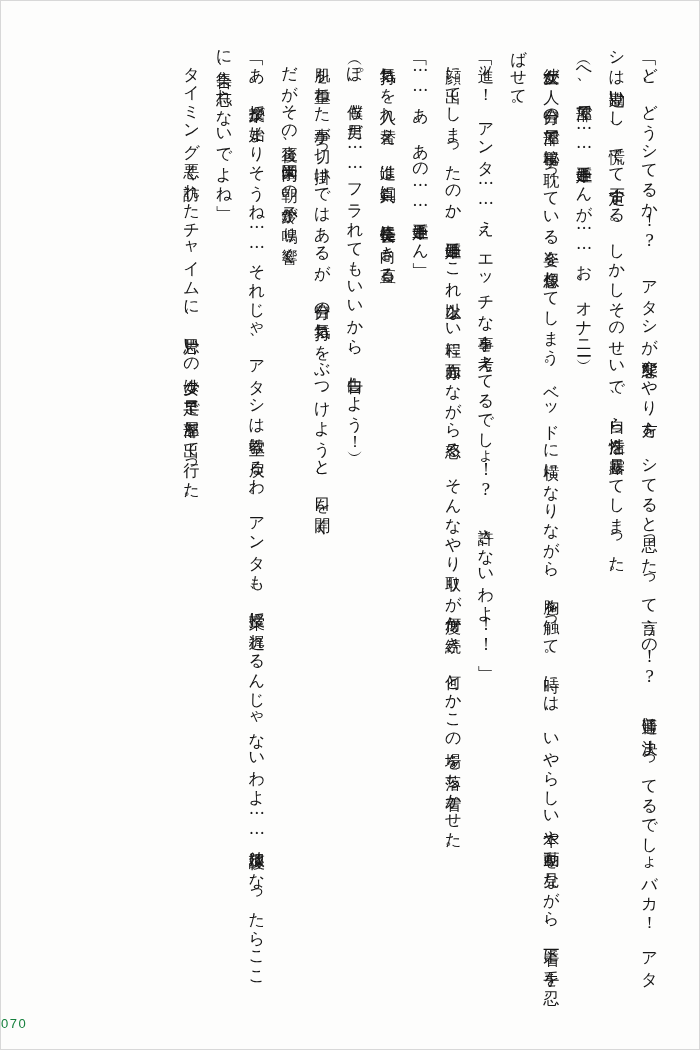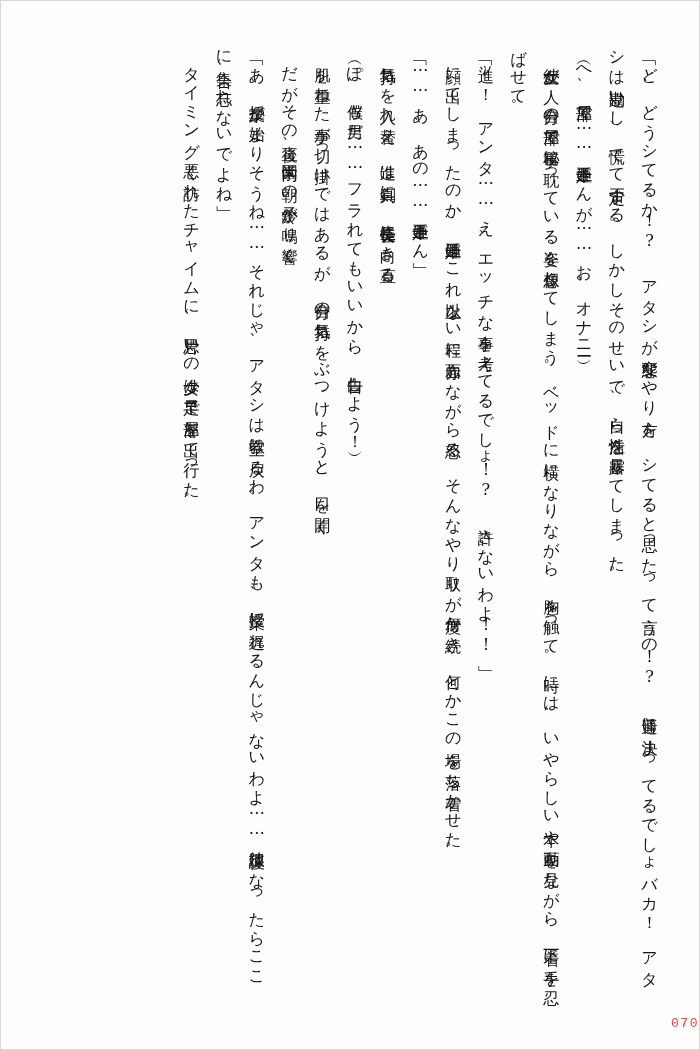--- a/index.html
+++ b/index.html
@@ -53,25 +53,25 @@
   .vtext p {
     margin: 0;
     padding: 0;
     text-indent: 1em;
   }
   .page-number {
     position: absolute;
     left: 0;
     right: 0;
     bottom: 18px;
-    text-align: right;
+    text-align: left;
     font-size: 13px;
     letter-spacing: 0.12em;
-    color: #ef4444;
-    font-family: Liberation Mono, monospace;
+    color: #15803d;
+    font-family: Liberation Sans, sans-serif;
   }
 </style>
 </head>
 <body>
 
 <div class="page">
   <div class="page-inner">
     <div class="vtext">
       <p>「ど、どうシてるか!?　アタシが変態なやり方を、シてると思ったって言うの!?　普通に決まってるでしょバカ！　アタシは勘違いし、慌てて否定する。しかしそのせいで、自ら性活を暴露してしまった。</p>
       <p>（へ、部屋で……千亜姫さんが……お、オナニー）</p>

